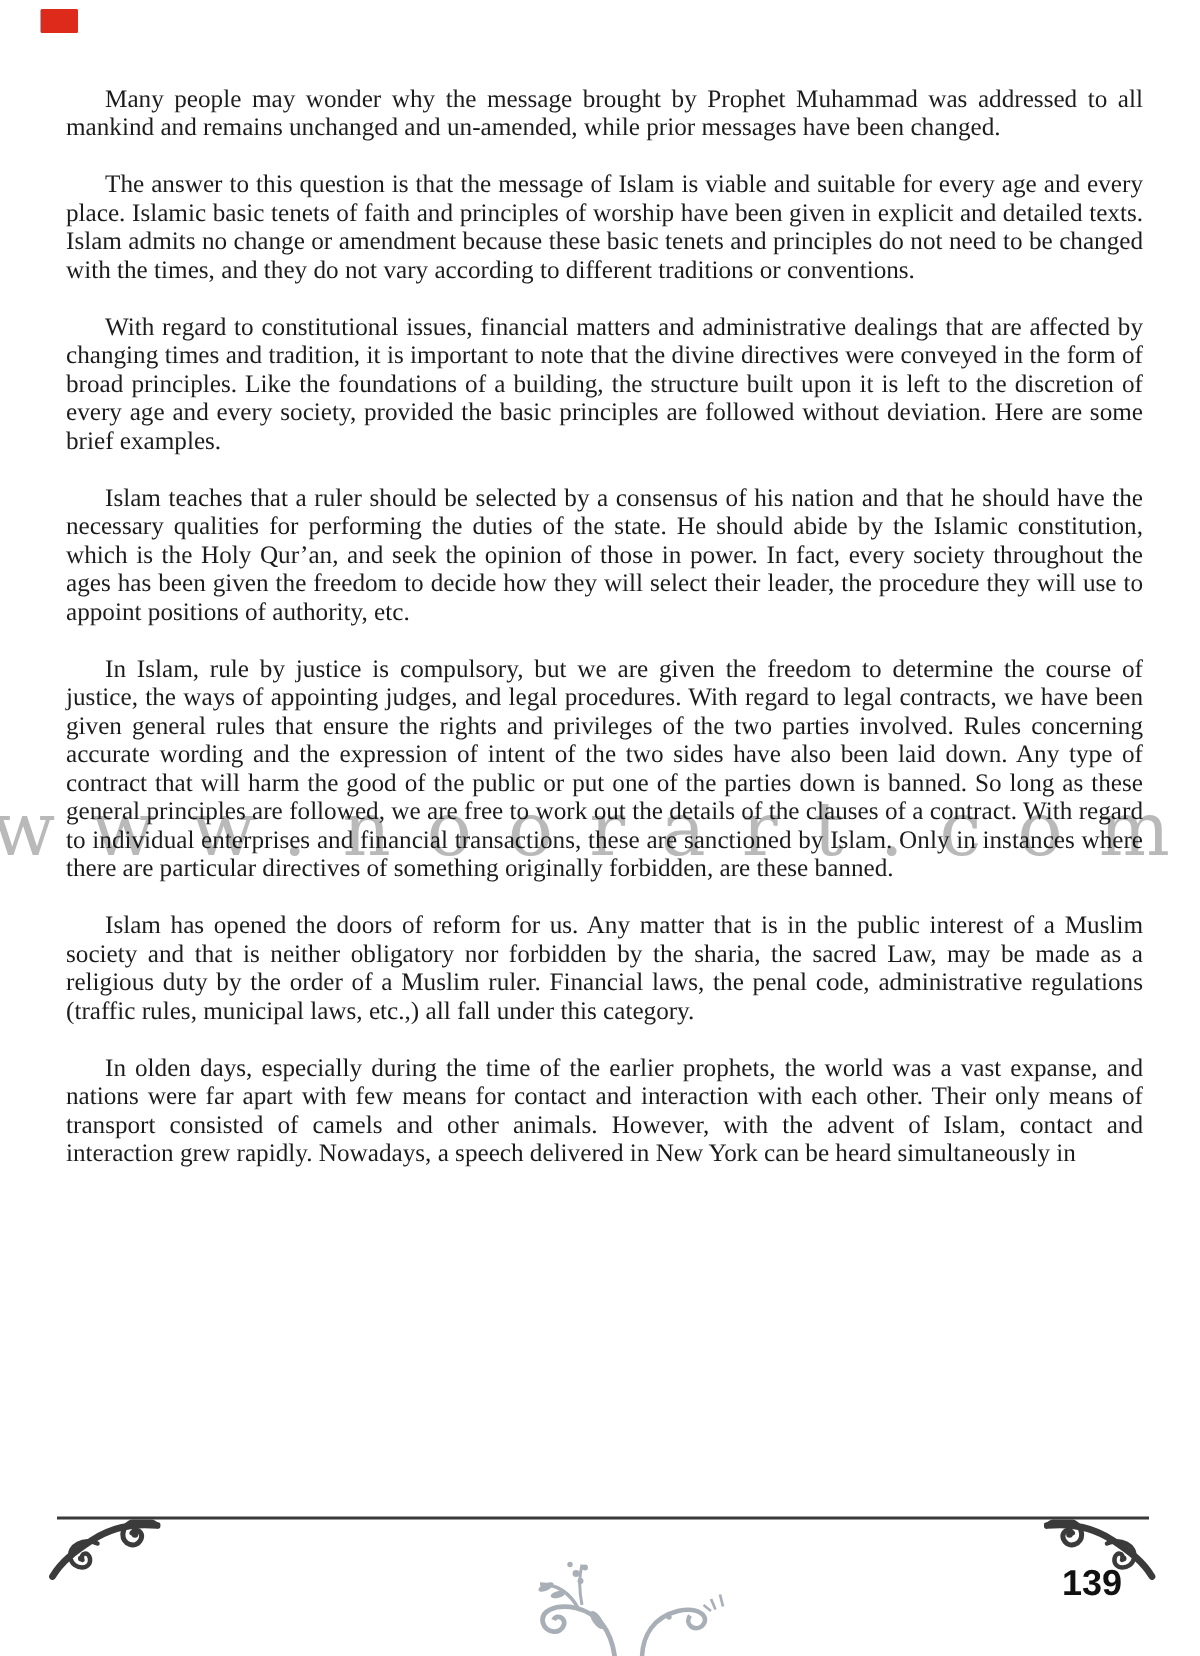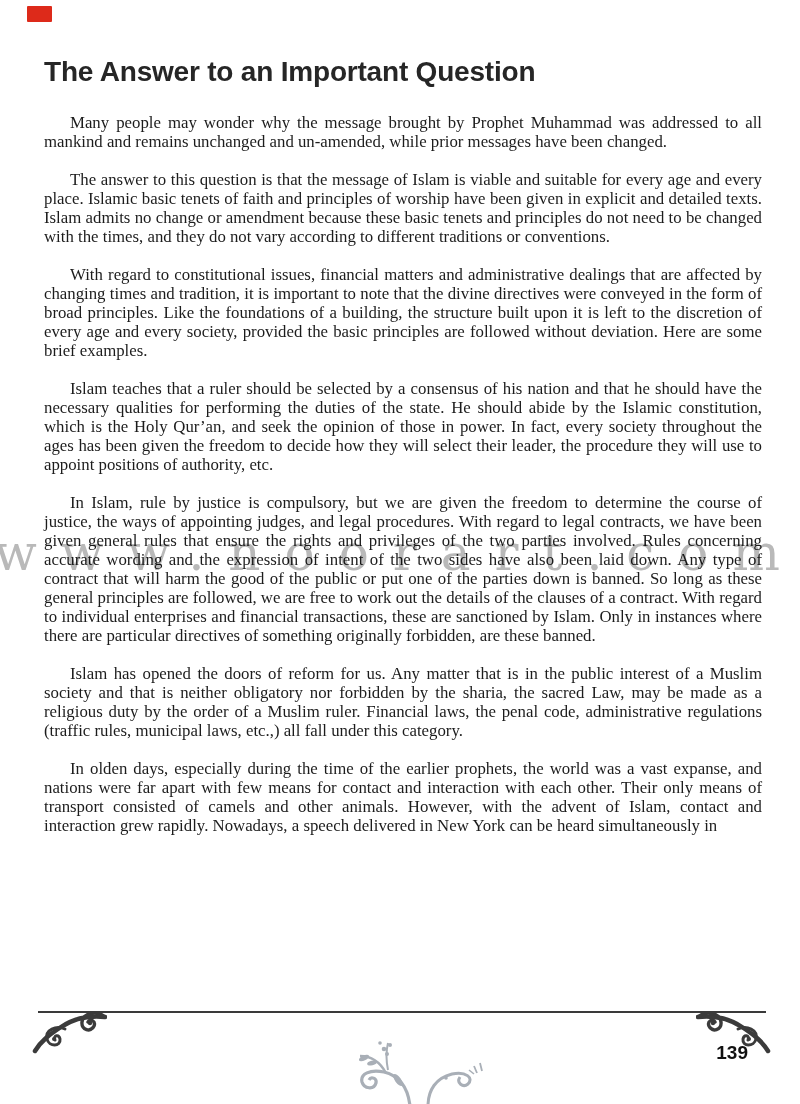--- a/index.html
+++ b/index.html
@@ -51,34 +51,33 @@
     position: absolute; left: 38px; right: 34px; top: 1011px;
     height: 2px; background: #3a3a3a;
   }
   .flourish { position: absolute; top: 1013px; width: 76px; height: 42px; }
   .flourish.left { left: 31px; }
   .flourish.right { right: 28px; transform: scaleX(-1); }
 
   .page-number {
     position: absolute; right: 52px; top: 1042px;
     font-family: "Liberation Sans", sans-serif;
-    font-size: 19px; font-weight: 700; color: #111111;
+    font-size: 24px; font-weight: 700; color: #111111;
   }
 
   .floral { position: absolute; left: 322px; top: 1036px; width: 178px; height: 70px; }
 </style>
 </head>
 <body>
 
 <div class="page">
 
   <div class="red-mark"></div>
 
   <div class="content">
-    <h1 class="title">The Answer to an Important Question</h1>
     <p class="body-par">Many people may wonder why the message brought by Prophet Muhammad was addressed to all mankind and remains unchanged and un-amended, while prior messages have been changed.</p>
     <p class="body-par">The answer to this question is that the message of Islam is viable and suitable for every age and every place. Islamic basic tenets of faith and principles of worship have been given in explicit and detailed texts. Islam admits no change or amendment because these basic tenets and principles do not need to be changed with the times, and they do not vary according to different traditions or conventions.</p>
     <p class="body-par">With regard to constitutional issues, financial matters and administrative dealings that are affected by changing times and tradition, it is important to note that the divine directives were conveyed in the form of broad principles. Like the foundations of a building, the structure built upon it is left to the discretion of every age and every society, provided the basic principles are followed without deviation. Here are some brief examples.</p>
     <p class="body-par">Islam teaches that a ruler should be selected by a consensus of his nation and that he should have the necessary qualities for performing the duties of the state. He should abide by the Islamic constitution, which is the Holy Qur’an, and seek the opinion of those in power. In fact, every society throughout the ages has been given the freedom to decide how they will select their leader, the procedure they will use to appoint positions of authority, etc.</p>
     <p class="body-par">In Islam, rule by justice is compulsory, but we are given the freedom to determine the course of justice, the ways of appointing judges, and legal procedures. With regard to legal contracts, we have been given general rules that ensure the rights and privileges of the two parties involved. Rules concerning accurate wording and the expression of intent of the two sides have also been laid down. Any type of contract that will harm the good of the public or put one of the parties down is banned. So long as these general principles are followed, we are free to work out the details of the clauses of a contract.  With regard to individual enterprises and financial transactions, these are sanctioned by Islam. Only in instances where there are particular directives of something originally forbidden, are these banned.</p>
     <p class="body-par">Islam has opened the doors of reform for us. Any matter that is in the public interest of a Muslim society and that is neither obligatory nor forbidden by the sharia, the sacred Law, may be made as a religious duty by the order of a Muslim ruler. Financial laws, the penal code, administrative regulations (traffic rules, municipal laws, etc.,) all fall under this category.</p>
     <p class="body-par">In olden days, especially during the time of the earlier prophets, the world was a vast expanse, and nations were far apart with few means for contact and interaction with each other. Their only means of transport consisted of camels and other animals. However, with the advent of Islam, contact and interaction grew rapidly. Nowadays, a speech delivered in New York can be heard simultaneously in</p>
   </div>
 
   <div class="watermark">www.noorart.com</div>

